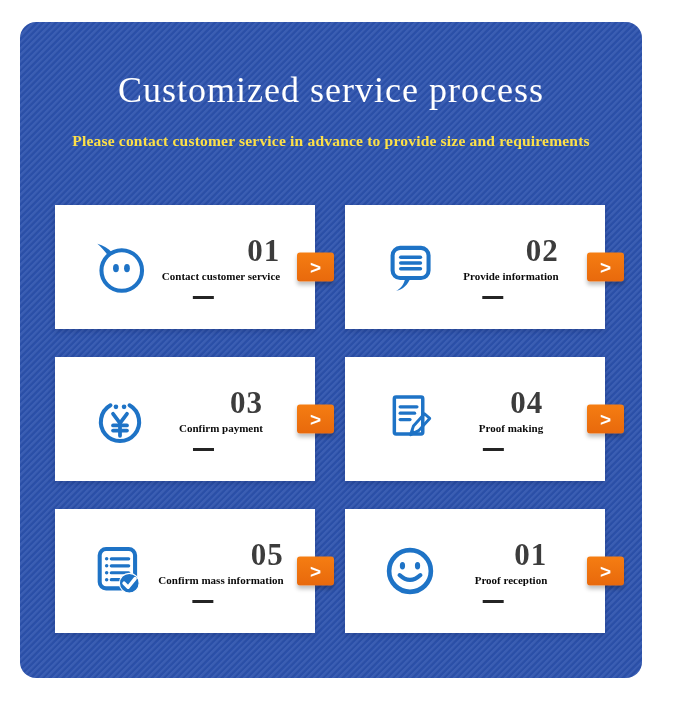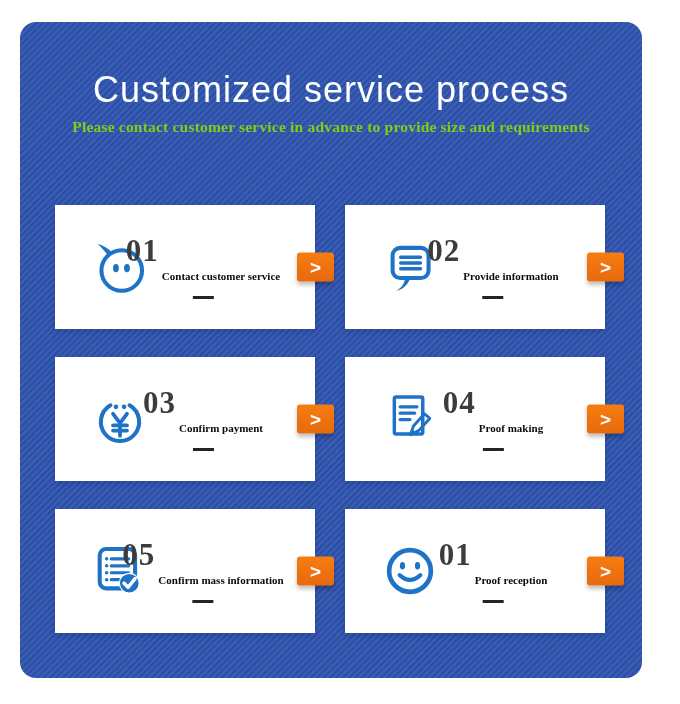--- a/index.html
+++ b/index.html
@@ -13,41 +13,41 @@
   }
   .panel::before{
     content:"";position:absolute;inset:0;border-radius:16px;pointer-events:none;
     background:repeating-linear-gradient(135deg,
       rgba(255,255,255,0.07) 0px, rgba(255,255,255,0.07) 1.5px,
       rgba(0,0,0,0.05) 3px, rgba(255,255,255,0) 4.5px);
   }
   .header{position:absolute;left:0;right:0;top:47px;text-align:center;color:#ffffff;}
   .title{
     font-size:36px;font-weight:500;letter-spacing:1px;color:#ffffff;
-    font-family:Liberation Sans, sans-serif;
+    font-family:Liberation Serif, serif;
   }
   .subtitle{
-    margin-top:7px;font-size:15.5px;font-weight:700;color:#84cc16;
+    margin-top:21px;font-size:15.5px;font-weight:700;color:#fde047;
     font-family:"Liberation Serif", serif;letter-spacing:0.2px;
   }
   .grid{
     position:absolute;left:35px;top:183px;width:550px;
     display:grid;grid-template-columns:260px 260px;column-gap:30px;row-gap:28px;
   }
   .card{
     position:relative;height:124px;background:#ffffff;
     box-shadow:0 2px 6px rgba(10,25,70,0.25);
   }
   .step-icon{
     position:absolute;left:36px;top:50%;transform:translateY(-50%);
     width:58px;height:58px;
   }
   .content{
     position:absolute;left:148px;top:50%;transform:translate(-50%,-50%);
-    text-align:left;white-space:nowrap;
+    text-align:right;white-space:nowrap;
   }
   .num{
     font-size:31px;font-weight:700;color:#3c3c3c;letter-spacing:1px;line-height:1;
     font-family:"Liberation Serif", serif;
   }
   .label{
     margin-top:4px;font-size:11px;font-weight:700;color:#0a0a0a;
     font-family:"Liberation Serif", serif;
     margin-left:36px;
   }

